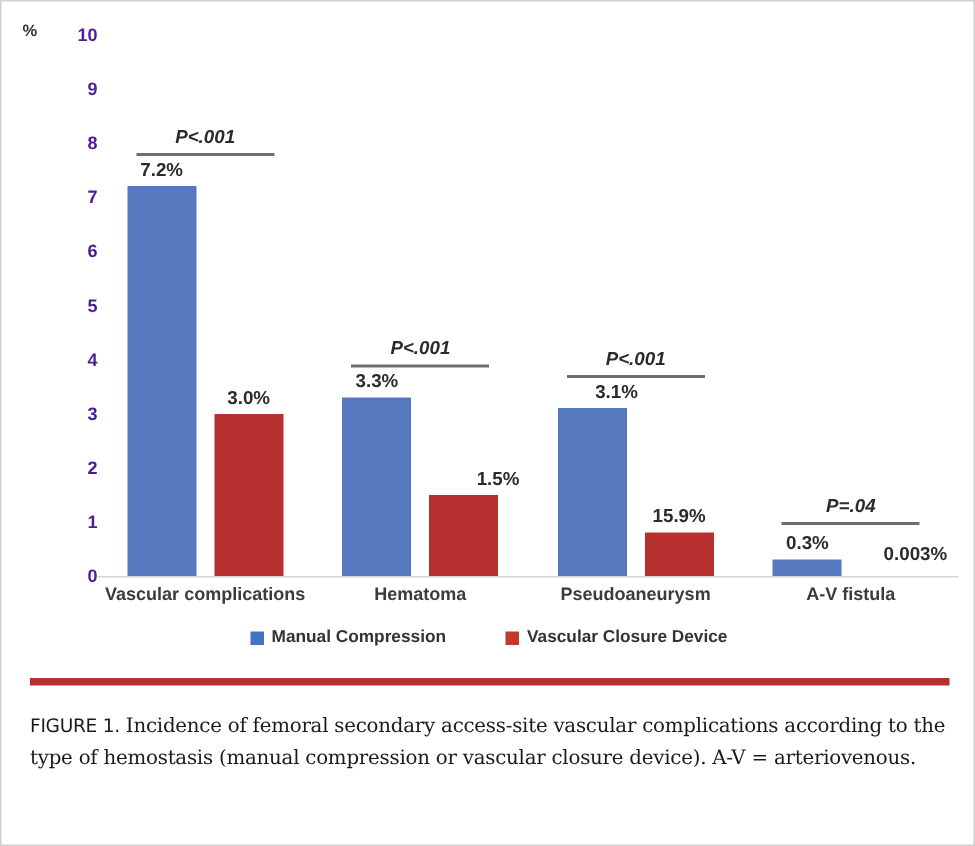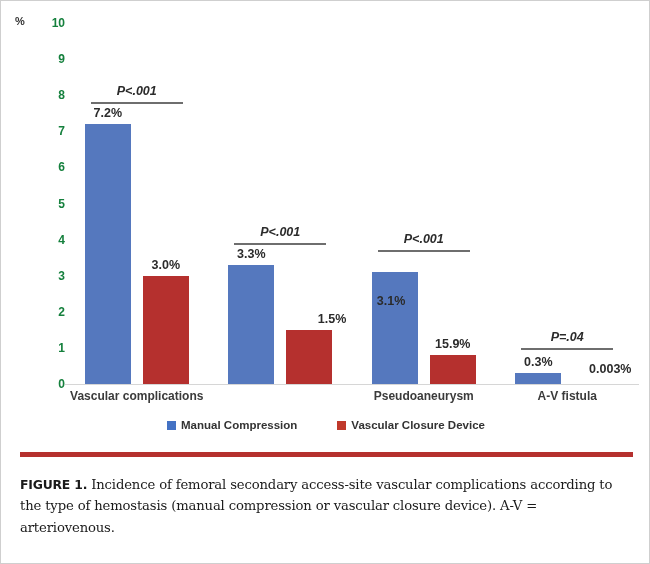--- a/index.html
+++ b/index.html
@@ -23,21 +23,21 @@
   }
   .axis-unit{
     position:absolute;left:14px;top:14px;
     font-size:11px;font-weight:bold;color:#333;
     letter-spacing:0px;
   }
   .ytick{
     position:absolute;
     right:0;width:28px;
     text-align:right;
-    font-size:12px;font-weight:bold;color:#15803d;
+    font-size:12px;font-weight:bold;color:#4c1d95;
     transform:translateY(-50%);
   }
   #yaxis{
     position:absolute;left:12px;top:0;width:52px;height:412px;
   }
   #baseline{
     position:absolute;
     left:64px;top:383px;width:574px;height:1px;
     background:#d6d6d6;
   }
@@ -102,21 +102,21 @@
   #caption{
     position:absolute;left:19px;top:473px;width:615px;
     font-family:"DejaVu Serif", serif;
     font-size:13.2px;
     line-height:1.62;
     color:#1a1a1a;
     letter-spacing:-0.15px;
   }
   #caption .fig-label{
     font-family:"DejaVu Sans", sans-serif;
-    font-weight:bold;
+    font-weight:normal;
     font-size:12.4px;
     letter-spacing:-0.2px;
   }
 </style>
 </head>
 <body>
 
 <div id="page">
 
   <div id="chart">
@@ -151,25 +151,26 @@
 
   <div class="bar-label" style="left: 69.75px; width: 74px; top: 119.08px;">7.2%</div>
       <div class="bar-label" style="left: 127.75px; width: 74px; top: 270.7px;">3.0%</div>
       <div class="cat-label" style="left: 64px; width: 143.5px;">Vascular complications</div>
       <div class="pbracket" style="left: 89.75px; width: 92px; top: 81.08px; height: 22px;">
         <span class="ptext">P&lt;.001</span>
         <span class="pline"></span>
       </div>
       <div class="bar-label" style="left: 213.25px; width: 74px; top: 259.87px;">3.3%</div>
       <div class="bar-label" style="left: 271.25px; width: 74px; top: 324.85px; text-align: right;">1.5%</div>
+      <div class="cat-label" style="left: 207.5px; width: 143.5px;">Hematoma</div>
       <div class="pbracket" style="left: 233.25px; width: 92px; top: 221.87px; height: 22px;">
         <span class="ptext">P&lt;.001</span>
         <span class="pline"></span>
       </div>
-      <div class="bar-label" style="left: 353px; width: 74px; top: 267.09px; margin-top: 40px;">3.1%</div>
+      <div class="bar-label" style="left: 373px; width: 74px; top: 267.09px;">3.1%</div>
       <div class="bar-label" style="left: 414.75px; width: 74px; top: 350.12px;">15.9%</div>
       <div class="cat-label" style="left: 351px; width: 143.5px;">Pseudoaneurysm</div>
       <div class="pbracket" style="left: 376.75px; width: 92px; top: 229.09px; height: 22px;">
         <span class="ptext">P&lt;.001</span>
         <span class="pline"></span>
       </div>
       <div class="bar-label" style="left: 500.25px; width: 74px; top: 368.17px;">0.3%</div>
       <div class="bar-label" style="left: 566.25px; width: 86px; top: 375px;">0.003%</div>
       <div class="cat-label" style="left: 494.5px; width: 143.5px;">A-V fistula</div>
       <div class="pbracket" style="left: 520.25px; width: 92px; top: 327px; height: 22px;">

